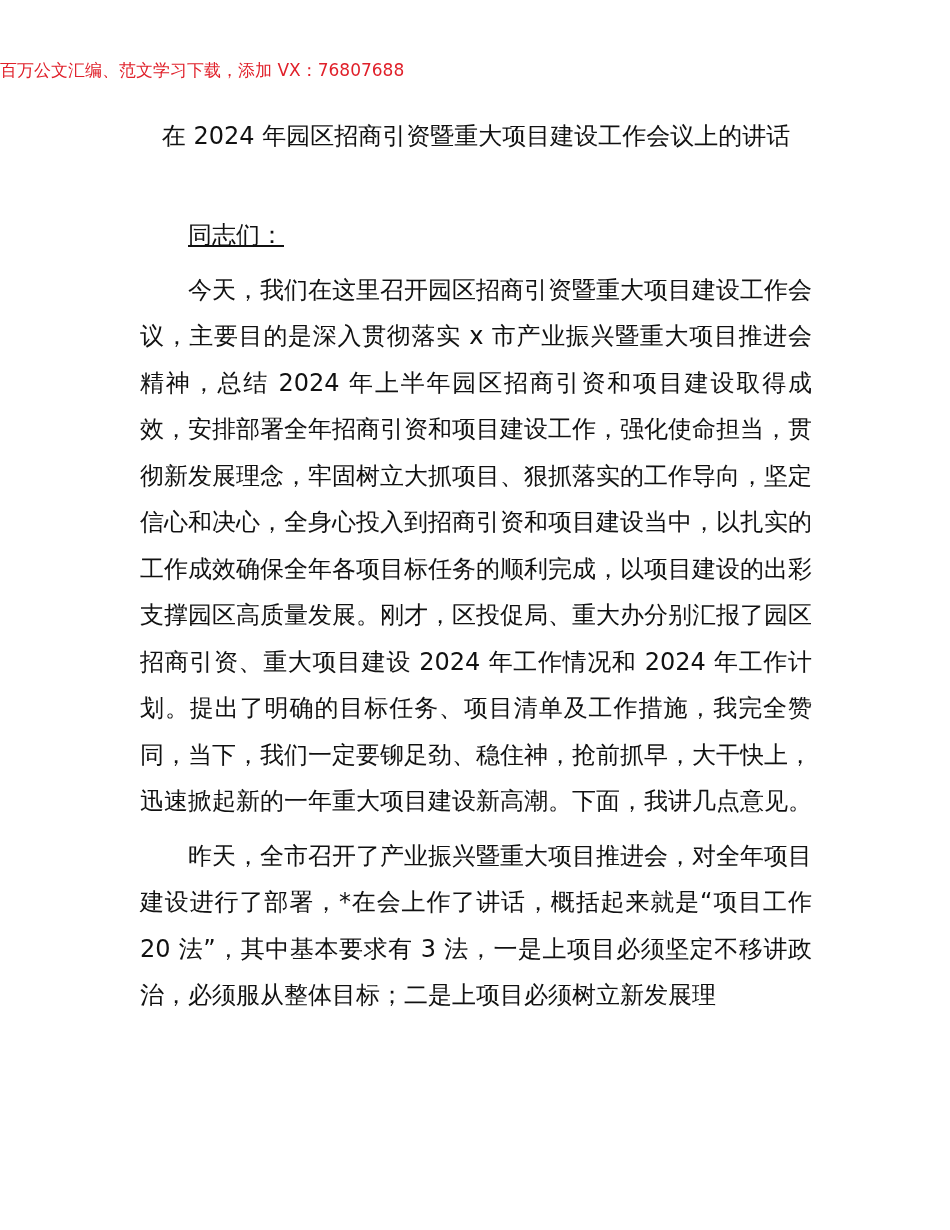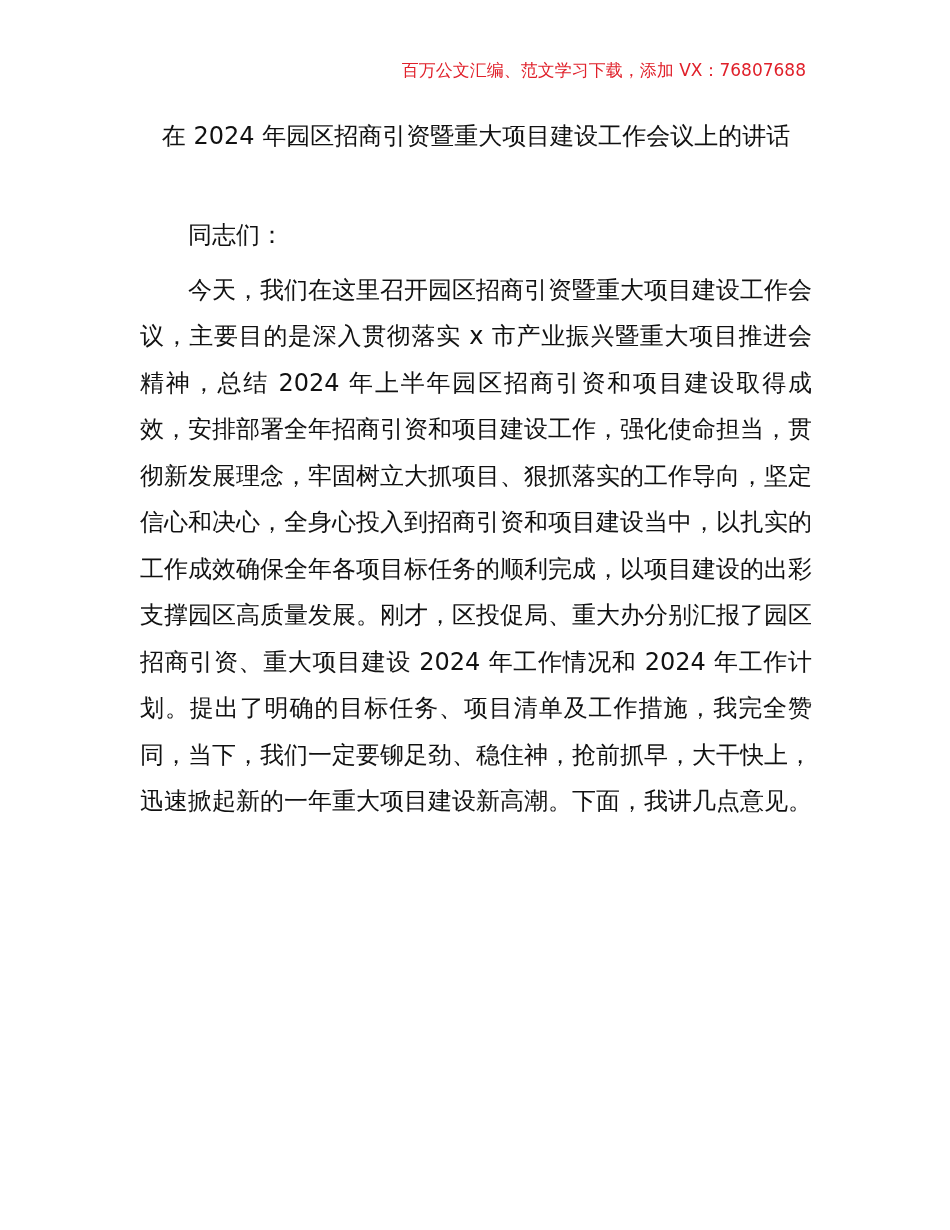--- a/index.html
+++ b/index.html
@@ -13,21 +13,21 @@
     position: relative;
     overflow: hidden;
     font-family: "DejaVu Sans", "Liberation Sans", sans-serif;
     color: #111111;
   }
   .watermark {
     position: absolute;
     top: 56px;
     left: 0;
     width: 806px;
-    text-align: right;
+    text-align: left;
     font-size: 17px;
     color: #e0202a;
     line-height: 28px;
   }
   .title {
     position: absolute;
     top: 112px;
     left: 140px;
     width: 672px;
     text-align: center;
@@ -43,28 +43,29 @@
   }
   .para {
     margin: 0;
     font-size: 24px;
     line-height: 46.5px;
     text-align: justify;
     text-align-last: left;
     text-indent: 48px;
     letter-spacing: 0px;
   }
-  .para.greeting { margin-bottom: 8px; }
+  .para.greeting { margin-bottom: 8px; text-decoration: underline; }
   .para.p1 { margin-top: 6px; }
   .para.h1 { margin-top: 8px; }
   .para.p2 { margin-top: 8px; }
 </style>
 </head>
 <body>
 
 <div class="watermark">百万公文汇编、范文学习下载，添加 VX：76807688</div>
 
 <div class="title">在 2024 年园区招商引资暨重大项目建设工作会议上的讲话</div>
 
 <div class="body">
   <p class="para greeting">同志们：</p>
   <p class="para p1">今天，我们在这里召开园区招商引资暨重大项目建设工作会议，主要目的是深入贯彻落实 x 市产业振兴暨重大项目推进会精神，总结 2024 年上半年园区招商引资和项目建设取得成效，安排部署全年招商引资和项目建设工作，强化使命担当，贯彻新发展理念，牢固树立大抓项目、狠抓落实的工作导向，坚定信心和决心，全身心投入到招商引资和项目建设当中，以扎实的工作成效确保全年各项目标任务的顺利完成，以项目建设的出彩支撑园区高质量发展。刚才，区投促局、重大办分别汇报了园区招商引资、重大项目建设 2024 年工作情况和 2024 年工作计划。提出了明确的目标任务、项目清单及工作措施，我完全赞同，当下，我们一定要铆足劲、稳住神，抢前抓早，大干快上，迅速掀起新的一年重大项目建设新高潮。下面，我讲几点意见。</p>
+  <p class="para p2">昨天，全市召开了产业振兴暨重大项目推进会，对全年项目建设进行了部署，*在会上作了讲话，概括起来就是“项目工作 20 法”，其中基本要求有 3 法，一是上项目必须坚定不移讲政治，必须服从整体目标；二是上项目必须树立新发展理</p>
 </div>
 
 </body></html>

